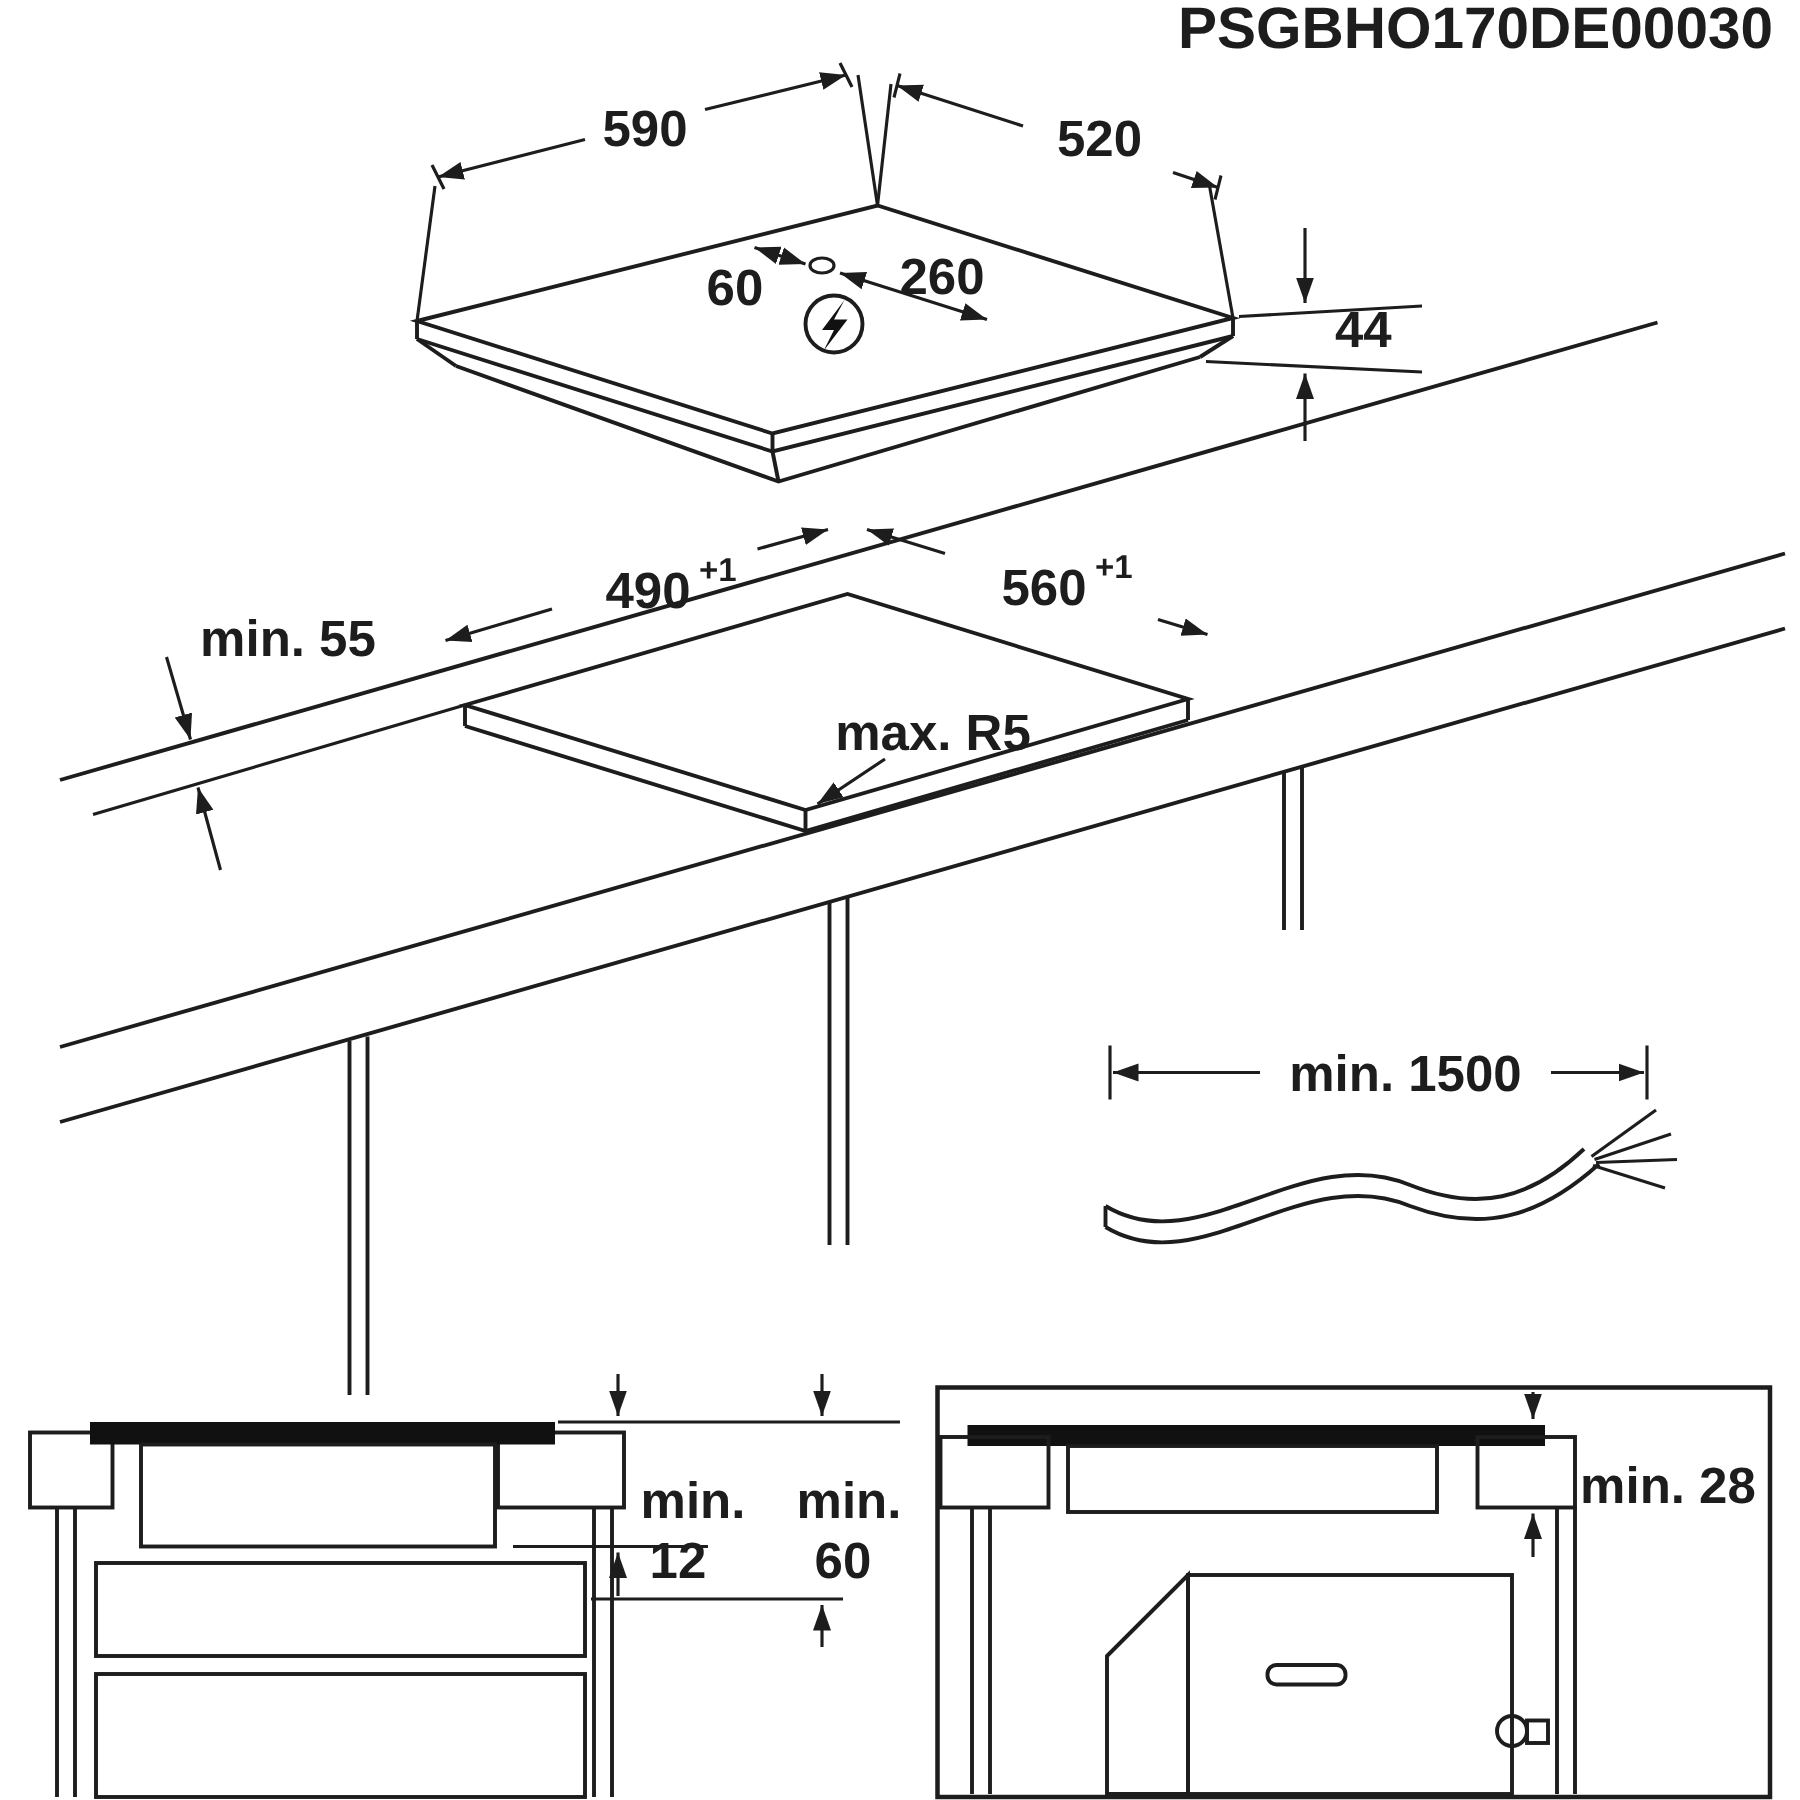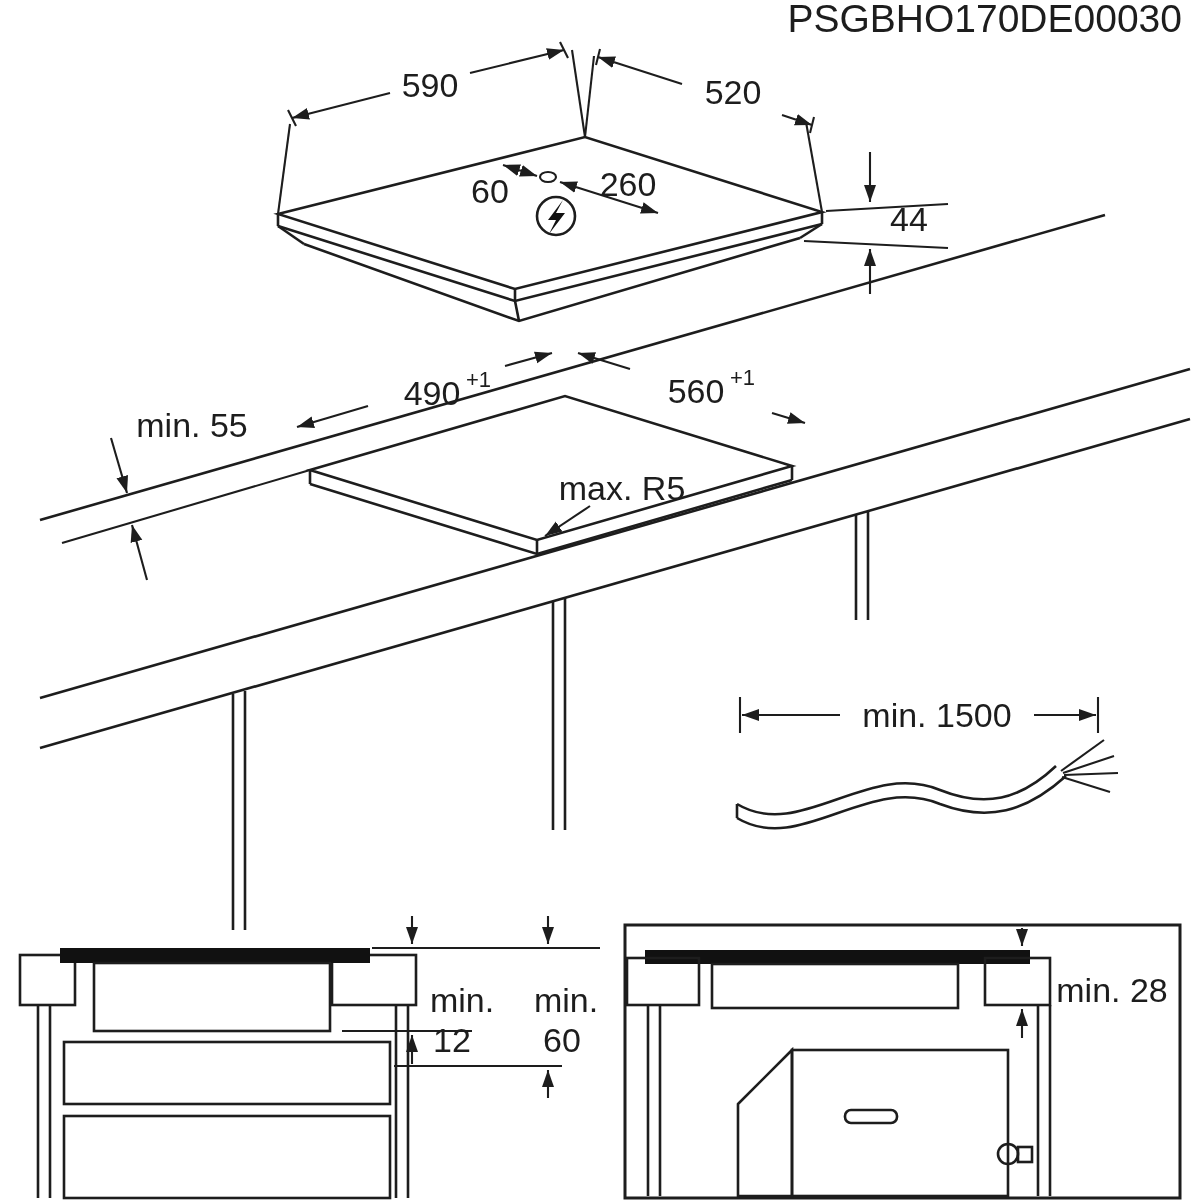--- a/index.html
+++ b/index.html
@@ -1,17 +1,17 @@
 <!DOCTYPE html>
 <html><head>
 <meta charset="utf-8">
 <style>
   html,body{margin:0;padding:0;background:#ffffff;}
   .page{width:1200px;height:1200px;position:relative;background:#ffffff;
-        font-family:"Liberation Sans", sans-serif;outline:2px solid #d9d9d9;}
+        font-family:"Liberation Sans", sans-serif;outline:2px solid #d9d9d9;font-weight:bold;}
   svg{display:block;}
   .ln   {stroke:#1d1d1d;stroke-width:2.6;fill:none;}
   .thin {stroke:#1d1d1d;stroke-width:2.1;fill:none;}
   .dim  {stroke:#1d1d1d;stroke-width:2.1;fill:none;}
   .box  {stroke:#1d1d1d;stroke-width:3;fill:none;}
   .solid{fill:#111111;stroke:none;}
   text{fill:#1d1d1d;font-family:"Liberation Sans", sans-serif;}
   .t-title{font-size:39px;}
   .t-dim{font-size:34px;}
   .t-sup{font-size:22px;}

